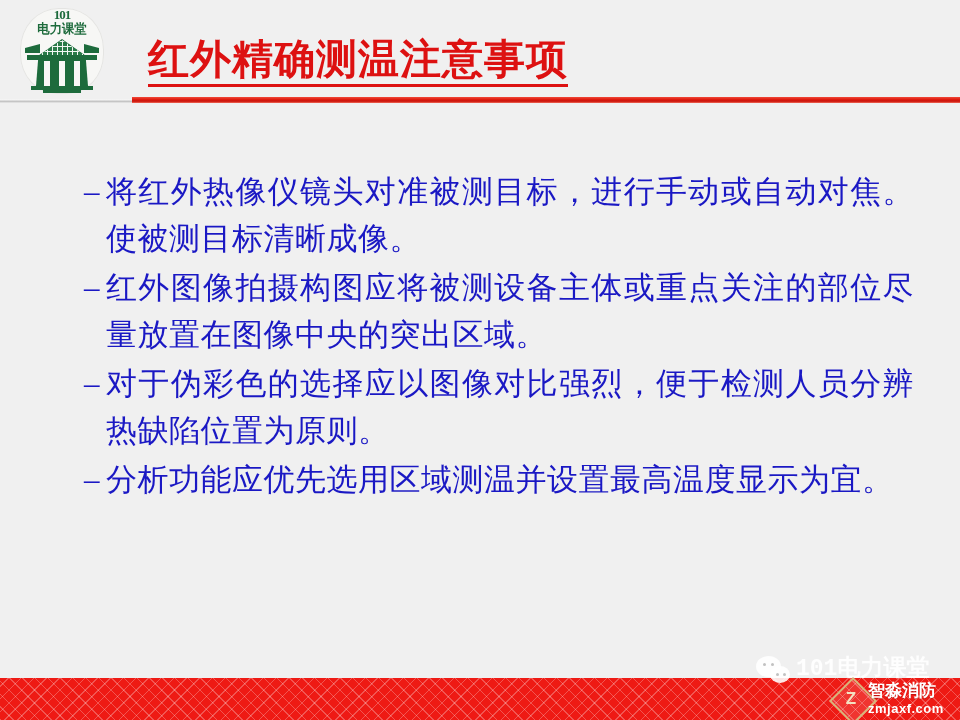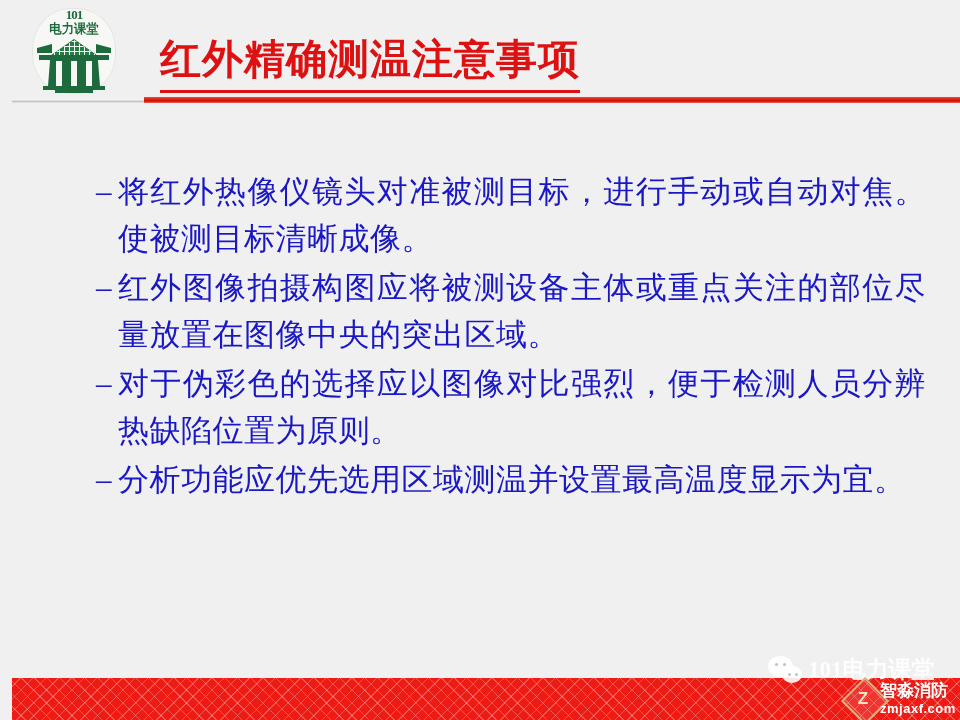--- a/index.html
+++ b/index.html
@@ -12,21 +12,20 @@
     overflow: hidden;
     background: #f0f0f0;
     font-family: "Liberation Serif", "DejaVu Serif", serif;
     position: relative;
   }
 
   .slide {
     position: absolute;
     inset: 0;
     background: #f0f0f0;
-    margin-left: 12px;
   }
 
   
   .header {
     position: absolute;
     top: 0;
     left: 0;
     width: 960px;
     height: 104px;
   }
@@ -162,21 +161,21 @@
     position: absolute;
     left: 148px;
     top: 36px;
     font-family: "Liberation Serif", "DejaVu Serif", serif;
     font-size: 41px;
     font-weight: bold;
     color: #dd1111;
     letter-spacing: 1px;
     white-space: nowrap;
     border-bottom: 3px solid #dd1111;
-    padding-bottom: 8px;
+    padding-bottom: 2px;
     line-height: 46px;
   }
 
   .rule-gray {
     position: absolute;
     left: 0;
     top: 99px;
     width: 134px;
     height: 4px;
     background: linear-gradient(180deg, #ffffff 0%, #d6d6d6 45%, #bdbdbd 55%, #ececec 100%);
@@ -262,21 +261,21 @@
     background: rgba(190,190,190,0.95);
   }
   .wm-dot.d1 { left: 11px; top: 11px; }
   .wm-dot.d2 { left: 19px; top: 11px; }
   .wm-dot.d3 { left: 24px; top: 21px; }
   .wm-dot.d4 { left: 31px; top: 21px; }
   .wm-text {
     position: absolute;
     left: 44px;
     top: 4px;
-    font-family: Liberation Serif, serif;
+    font-family: Liberation Mono, monospace;
     font-size: 23px;
     line-height: 27px;
     font-weight: bold;
     color: rgba(255,255,255,0.88);
     white-space: nowrap;
     letter-spacing: 0px;
   }
 
   .brand {
     position: absolute;

